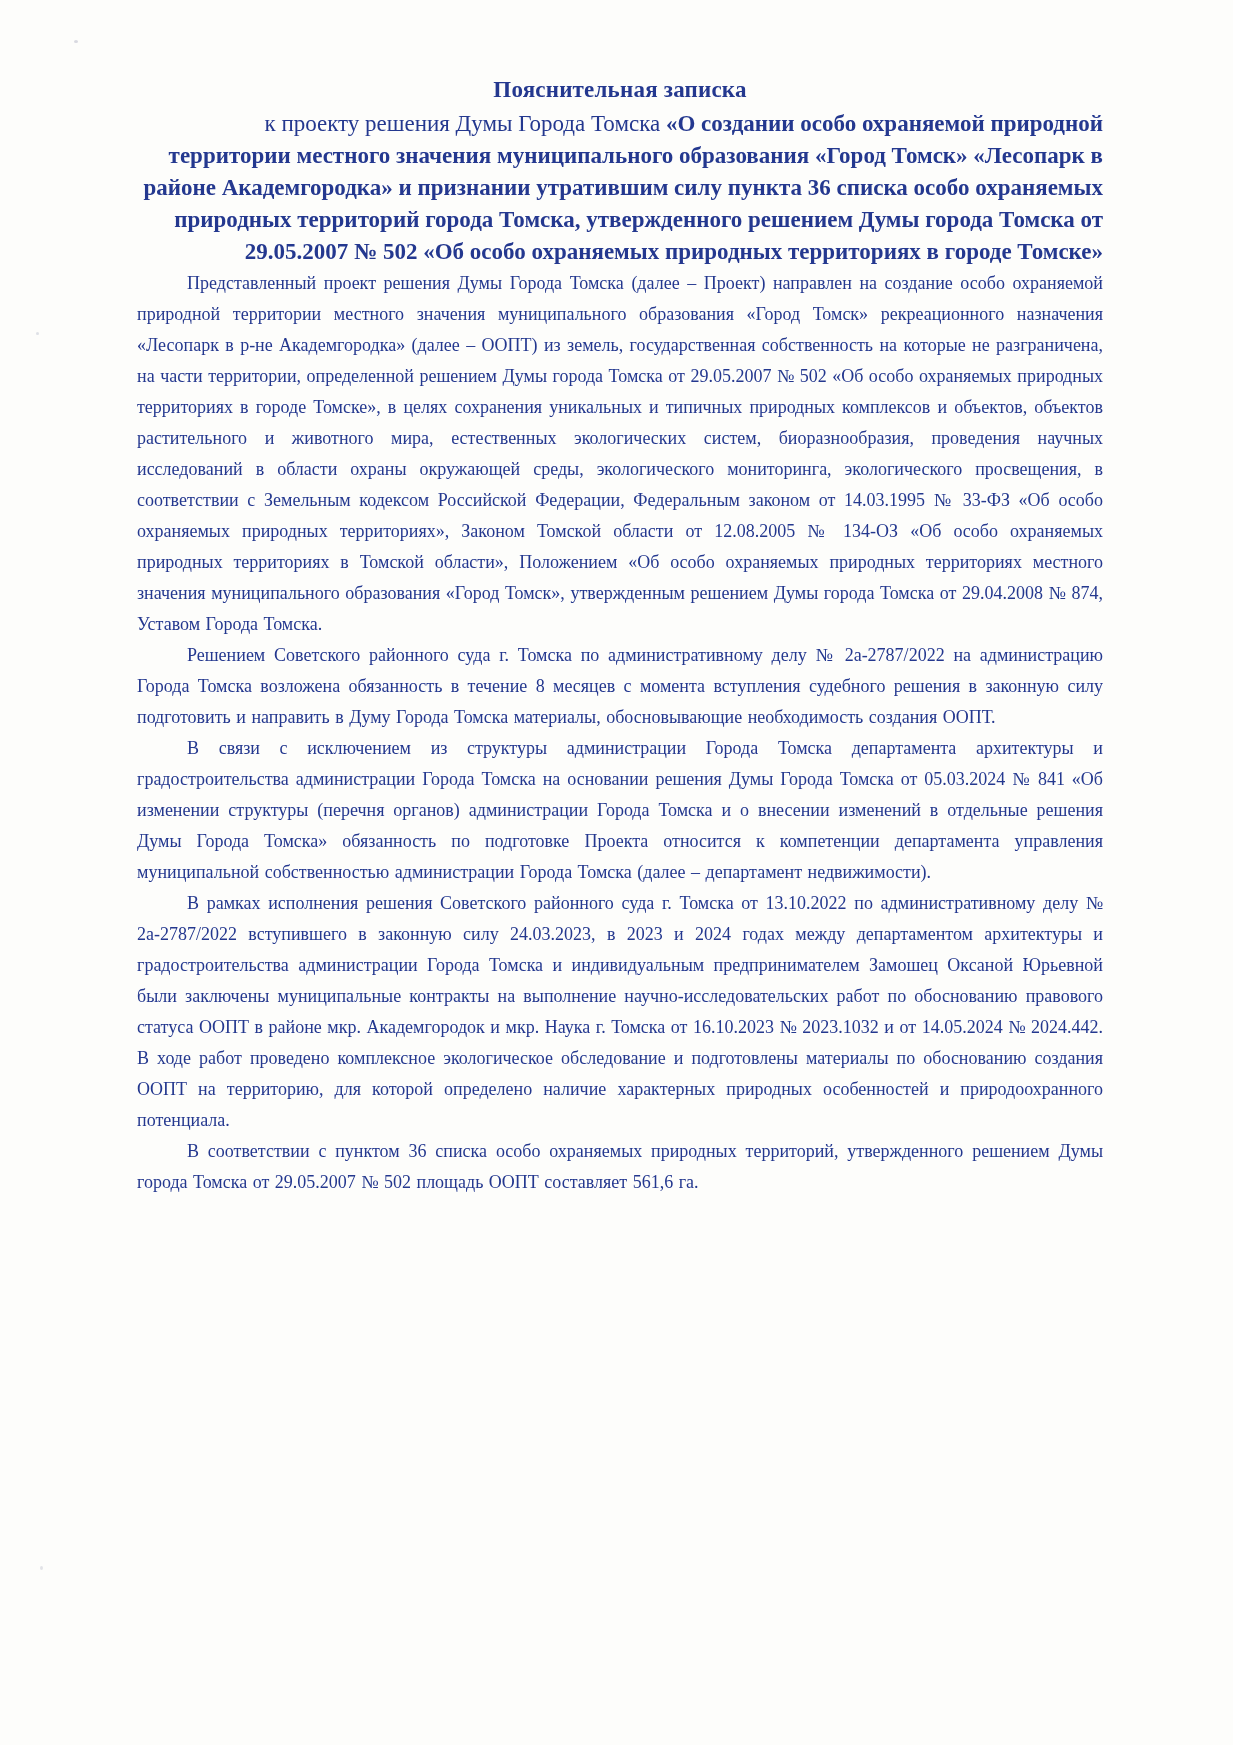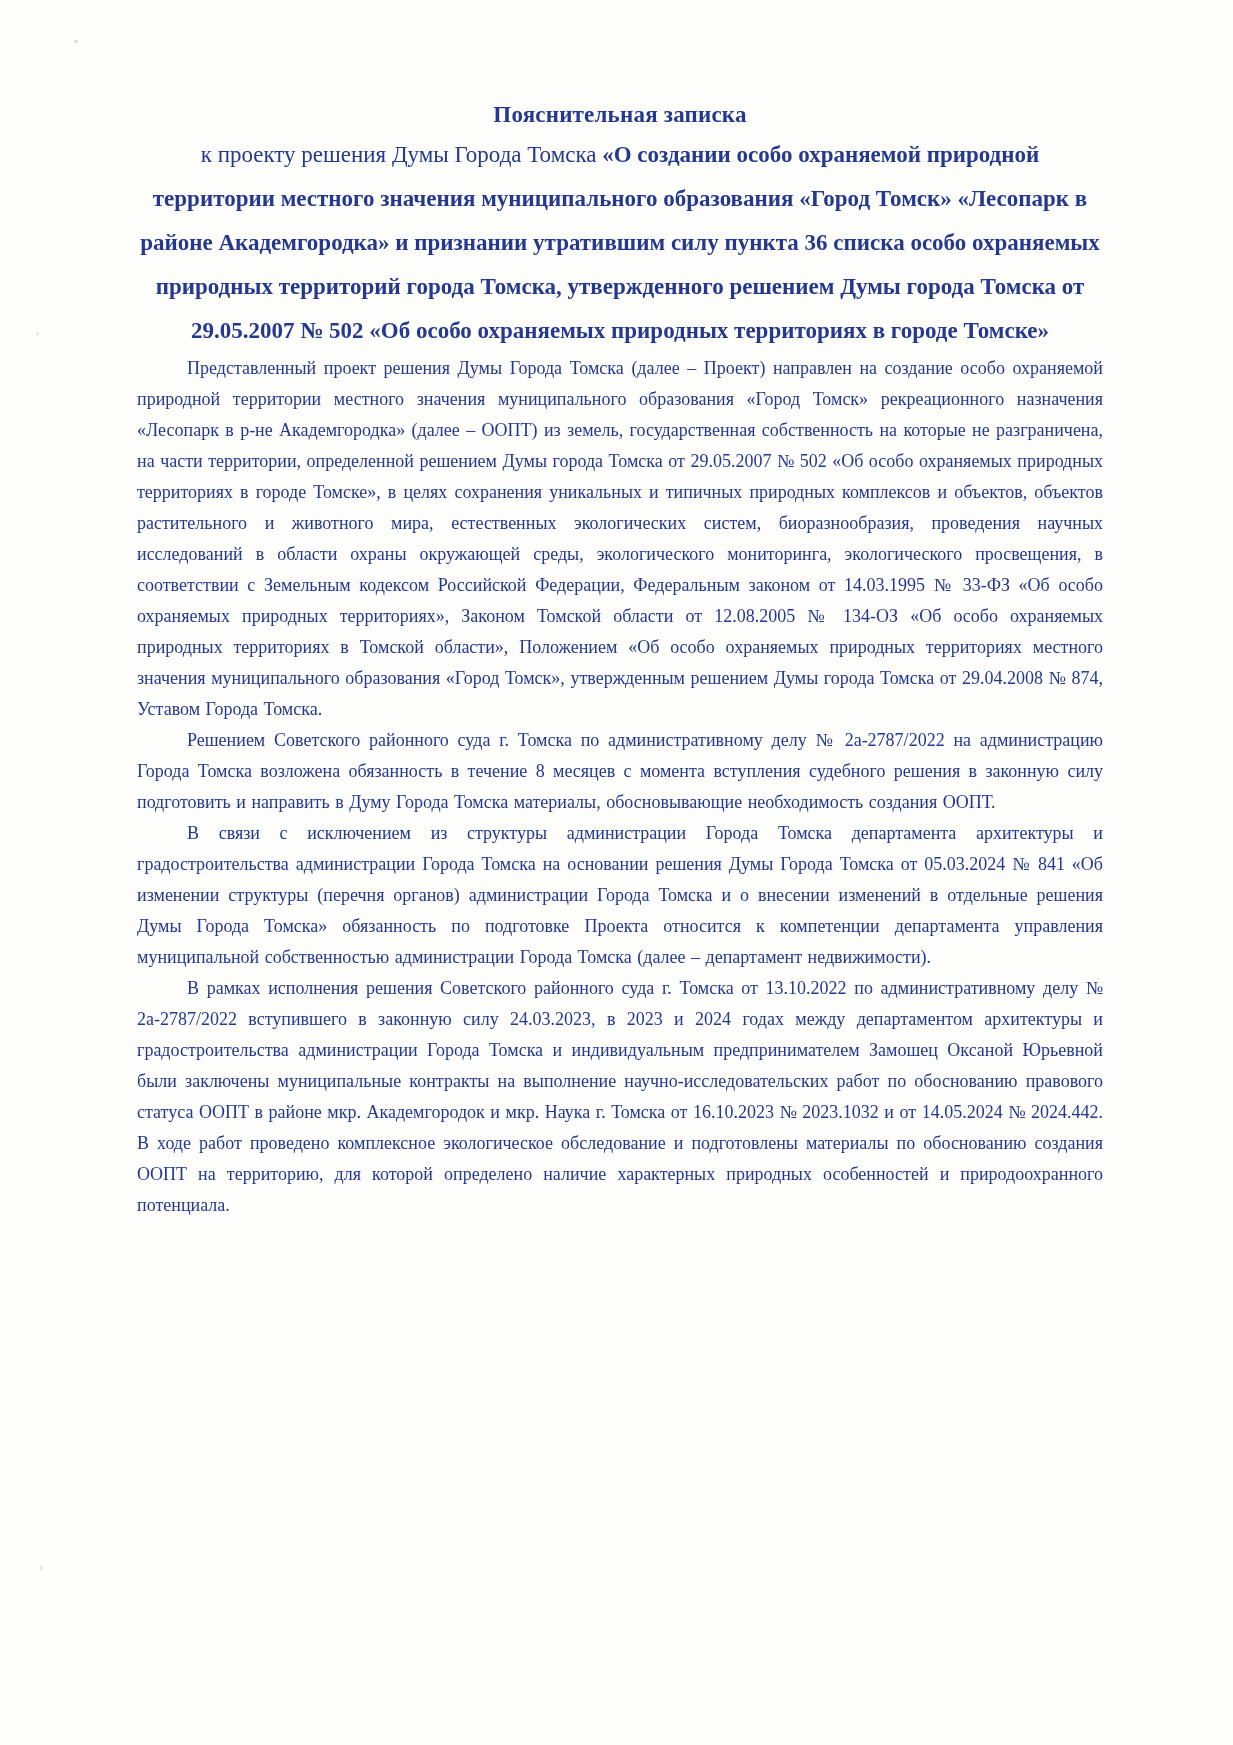--- a/index.html
+++ b/index.html
@@ -6,36 +6,36 @@
   html, body { background: #e8e8e8; }
   body { font-family: "Liberation Serif", "DejaVu Serif", serif; }
 
   .page {
     position: relative;
     width: 1233px;
     height: 1745px;
     margin: 0 auto;
     background: #fdfdfb;
     color: #24388f;
-    padding: 99px 130px 60px 137px;
+    padding: 74px 130px 60px 137px;
     overflow: hidden;
   }
 
   .doc-title {
     font-size: 23px;
     font-weight: bold;
     text-align: center;
     line-height: 32px;
     letter-spacing: 0.2px;
   }
 
   .doc-subtitle {
     font-size: 23px;
-    text-align: center;
-    line-height: 44px;
+    text-align: right;
+    line-height: 32px;
     margin-top: 2px;
   }
   .doc-subtitle .bold { font-weight: bold; }
 
   .section-heading {
     font-size: 22.5px;
     font-weight: bold;
     line-height: 31px;
     text-indent: 50px;
     text-align: justify;
@@ -75,15 +75,16 @@
   <p class="doc-subtitle"><span>к проекту решения Думы Города Томска </span><span class="bold">«О создании особо охраняемой природной территории местного значения муниципального образования «Город Томск» «Лесопарк в районе Академгородка» и признании утратившим силу пункта 36 списка особо охраняемых природных территорий города Томска, утвержденного решением Думы города Томска от 29.05.2007 № 502 «Об особо охраняемых природных территориях в городе Томске»</span></p>
 
   <section>
     <p class="para">Представленный проект решения Думы Города Томска (далее – Проект) направлен на создание особо охраняемой природной территории местного значения муниципального образования «Город Томск» рекреационного назначения «Лесопарк в р-не Академгородка» (далее – ООПТ) из земель, государственная собственность на которые не разграничена, на части территории, определенной решением Думы города Томска от 29.05.2007 № 502 «Об особо охраняемых природных территориях в городе Томске», в целях сохранения уникальных и типичных природных комплексов и объектов, объектов растительного и животного мира, естественных экологических систем, биоразнообразия, проведения научных исследований в области охраны окружающей среды, экологического мониторинга, экологического просвещения, в соответствии с Земельным кодексом Российской Федерации, Федеральным законом от 14.03.1995 № 33-ФЗ «Об особо охраняемых природных территориях», Законом Томской области от 12.08.2005 № 134-ОЗ «Об особо охраняемых природных территориях в Томской области», Положением «Об особо охраняемых природных территориях местного значения муниципального образования «Город Томск», утвержденным решением Думы города Томска от 29.04.2008 № 874, Уставом Города Томска.</p>
   </section>
 
   <section>
     <p class="para">Решением Советского районного суда г. Томска по административному делу № 2а-2787/2022 на администрацию Города Томска возложена обязанность в течение 8 месяцев с момента вступления судебного решения в законную силу подготовить и направить в Думу Города Томска материалы, обосновывающие необходимость создания ООПТ.</p>
     <p class="para">В связи с исключением из структуры администрации Города Томска департамента архитектуры и градостроительства администрации Города Томска на основании решения Думы Города Томска от 05.03.2024 № 841 «Об изменении структуры (перечня органов) администрации Города Томска и о внесении изменений в отдельные решения Думы Города Томска» обязанность по подготовке Проекта относится к компетенции департамента управления муниципальной собственностью администрации Города Томска (далее – департамент недвижимости).</p>
     <p class="para">В рамках исполнения решения Советского районного суда г. Томска от 13.10.2022 по административному делу № 2а-2787/2022 вступившего в законную силу 24.03.2023, в 2023 и 2024 годах между департаментом архитектуры и градостроительства администрации Города Томска и индивидуальным предпринимателем Замошец Оксаной Юрьевной были заключены муниципальные контракты на выполнение научно-исследовательских работ по обоснованию правового статуса ООПТ в районе мкр. Академгородок и мкр. Наука г. Томска от 16.10.2023 № 2023.1032 и от 14.05.2024 № 2024.442. В ходе работ проведено комплексное экологическое обследование и подготовлены материалы по обоснованию создания ООПТ на территорию, для которой определено наличие характерных природных особенностей и природоохранного потенциала.</p>
+    <p class="para">В соответствии с пунктом 36 списка особо охраняемых природных территорий, утвержденного решением Думы города Томска от 29.05.2007 № 502 площадь ООПТ составляет 561,6 га.</p>
   </section>
 
 </div>
 
 </body></html>

